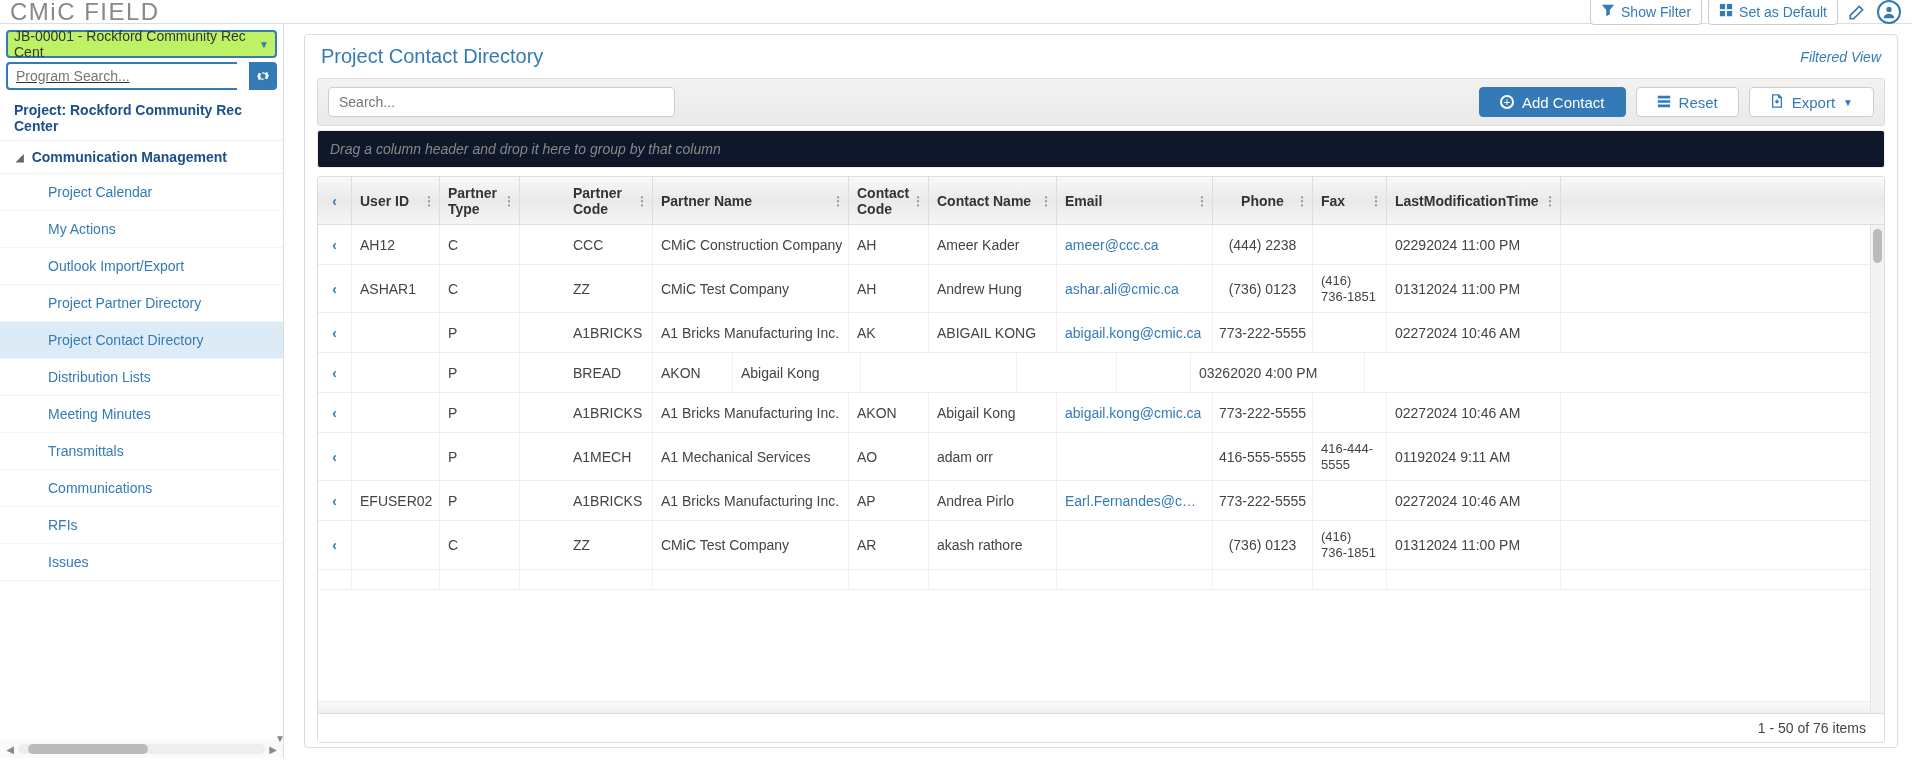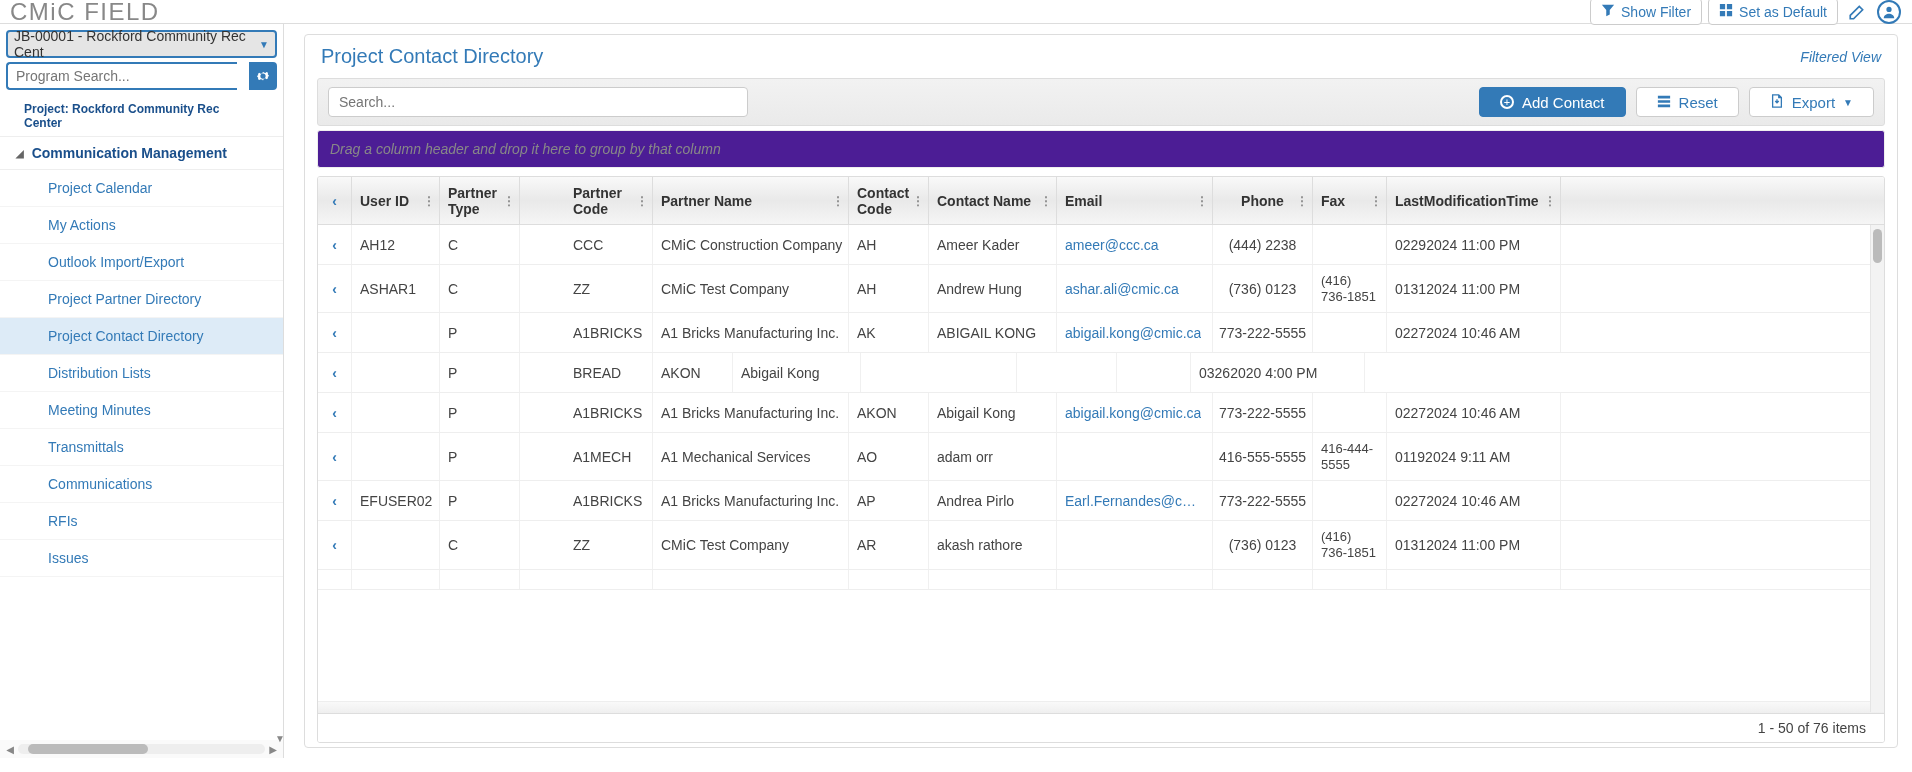--- a/index.html
+++ b/index.html
@@ -12,52 +12,52 @@
   .tbtn { background: #fff; border: 1px solid #ccc; border-radius: 4px; padding: 4px 10px; color: #337ab7; font-size: 14px; display: inline-flex; align-items: center; gap: 6px; cursor: pointer; }
   .ticon { width: 26px; height: 26px; border: 1px solid #ccc; border-radius: 4px; display: inline-flex; align-items: center; justify-content: center; color: #337ab7; cursor: pointer; font-size: 16px; }
   .ticon.noborder { border: none; }
   .avatar-icon { width: 24px; height: 24px; border-radius: 50%; border: 2px solid #337ab7; display: inline-flex; align-items: center; justify-content: center; }
   .avatar-icon svg { width: 14px; height: 14px; fill: #337ab7; }
   
   
   .shell { display: flex; height: calc(100vh - 38px); }
   .sidebar { width: 284px; min-width: 284px; border-right: 1px solid #ddd; display: flex; flex-direction: column; position: relative; }
   .side-top { padding: 6px; }
-  .projsel { border: 2px solid #337ab7; border-radius: 4px; height: 28px; display: flex; align-items: center; padding: 0 6px; color: #333; font-size: 14px; position: relative; cursor: pointer; background: #e5e5e5; margin-bottom: 4px; }
+  .projsel { border: 2px solid #337ab7; border-radius: 4px; height: 28px; display: flex; align-items: center; padding: 0 6px; color: #333; font-size: 14px; position: relative; cursor: pointer; background: #bef264; margin-bottom: 4px; }
   .projsel .caret { position: absolute; right: 6px; color: #337ab7; font-size: 10px; }
-  .searchrow { display: flex; gap: 12px; }
+  .searchrow { display: flex; gap: 12px; text-decoration: underline; }
   .prgsearch { flex: 1; border: 2px solid #337ab7; border-right: none; border-radius: 4px 0 0 4px; height: 28px; padding: 0 8px; font-size: 14px; outline: none; }
   .gearbtn { width: 28px; height: 28px; border: 2px solid #337ab7; background: #337ab7; color: #fff; border-radius: 0 4px 4px 0; display: flex; align-items: center; justify-content: center; cursor: pointer; }
-  .proj-title { padding: 6px 24px; font-weight: bold; color: #1a4f8b; font-size: 12px; border-bottom: 1px solid #eee; }
+  .proj-title { padding: 6px 14px; font-weight: bold; color: #1a4f8b; font-size: 14px; border-bottom: 1px solid #eee; }
   .cat { padding: 8px 10px 8px 16px; font-weight: bold; color: #1a4f8b; font-size: 14px; border-bottom: 1px solid #eee; display: flex; align-items: center; }
   .cat .tri { margin-right: 8px; font-size: 10px; color: #666; }
   .navlist { list-style: none; overflow-y: auto; flex: 1; }
   .navitem { padding: 10px 10px 10px 48px; color: #337ab7; font-size: 14px; cursor: pointer; border-bottom: 1px solid #f4f4f4; }
   .navitem.active { background: #ddebf7; }
   .side-hscroll { height: 18px; background: #fafafa; display: flex; align-items: center; padding: 0 4px; gap: 2px; }
   .side-hscroll .track { flex: 1; height: 10px; background: #eee; border-radius: 5px; position: relative; }
   .side-hscroll .thumb { position: absolute; left: 10px; width: 120px; height: 10px; background: #bbb; border-radius: 5px; }
   .side-hscroll .arr { width: 12px; text-align: center; color: #888; font-size: 10px; }
   .sidebar-handle { position: absolute; right: -2px; bottom: 14px; font-size: 10px; color: #888; }
   
   
   .main { flex: 1; padding: 10px 14px 10px 20px; overflow: hidden; display: flex; flex-direction: column; }
   .panel { border: 1px solid #ddd; border-radius: 4px; background: #fff; flex: 1; display: flex; flex-direction: column; overflow: hidden; }
   .panel-head { display: flex; justify-content: space-between; align-items: center; padding: 10px 16px 6px; }
   .panel-title { color: #337ab7; font-size: 20px; font-weight: normal; }
   .filtered { color: #337ab7; font-style: italic; font-size: 14px; }
   .toolbar { background: linear-gradient(#f2f2f2,#eaeaea); border: 1px solid #ddd; border-radius: 3px; margin: 4px 12px; padding: 8px 10px; display: flex; align-items: center; gap: 10px; }
-  .search-in { width: 420px; height: 30px; border: 1px solid #ccc; border-radius: 4px; padding: 0 10px; font-size: 14px; outline: none; }
+  .search-in { width: 347px; height: 30px; border: 1px solid #ccc; border-radius: 4px; padding: 0 10px; font-size: 14px; outline: none; }
   .spacer { flex: 1; }
   .btn { height: 30px; border: 1px solid #337ab7; border-radius: 4px; padding: 0 20px; display: inline-flex; align-items: center; gap: 8px; font-size: 15px; cursor: pointer; }
   .btn.primary { background: #337ab7; color: #fff; }
   .btn.ghost { background: #fff; color: #337ab7; border-color: #ccc; }
   .plus-circle { width: 14px; height: 14px; border: 2px solid #fff; border-radius: 50%; display: inline-flex; align-items: center; justify-content: center; font-size: 11px; line-height: 1; }
   
-  .groupbar { background: #4c1d95; border: 1px solid #eee; border-radius: 3px; margin: 0 12px; padding: 10px 12px; color: #888; font-style: italic; font-size: 14px; }
+  .groupbar { background: #0f172a; border: 1px solid #eee; border-radius: 3px; margin: 0 12px; padding: 10px 12px; color: #888; font-style: italic; font-size: 14px; }
   
   
   .tablewrap { margin: 8px 12px 4px; border: 1px solid #ddd; border-radius: 3px; flex: 1; display: flex; flex-direction: column; overflow: hidden; position: relative; }
   .thead { display: flex; background: linear-gradient(#f9f9f9 0%, #e9e9e9 50%, #f5f5f5 100%); border-bottom: 1px solid #ddd; height: 48px; }
   .th { display: flex; align-items: center; padding: 0 8px; border-right: 1px solid #ddd; font-weight: bold; font-size: 14px; color: #333; position: relative; }
   .th .mnu { position: absolute; right: 4px; color: #888; font-size: 12px; cursor: pointer; }
   .expcol { width: 34px; justify-content: center; }
   .tbody { flex: 1; overflow-y: auto; }
   .tr { display: flex; border-bottom: 1px solid #eee; min-height: 40px; align-items: stretch; }
   .td { padding: 8px 8px; border-right: 1px solid #f0f0f0; font-size: 14px; color: #444; display: flex; align-items: center; overflow: hidden; white-space: nowrap; text-overflow: ellipsis; }

